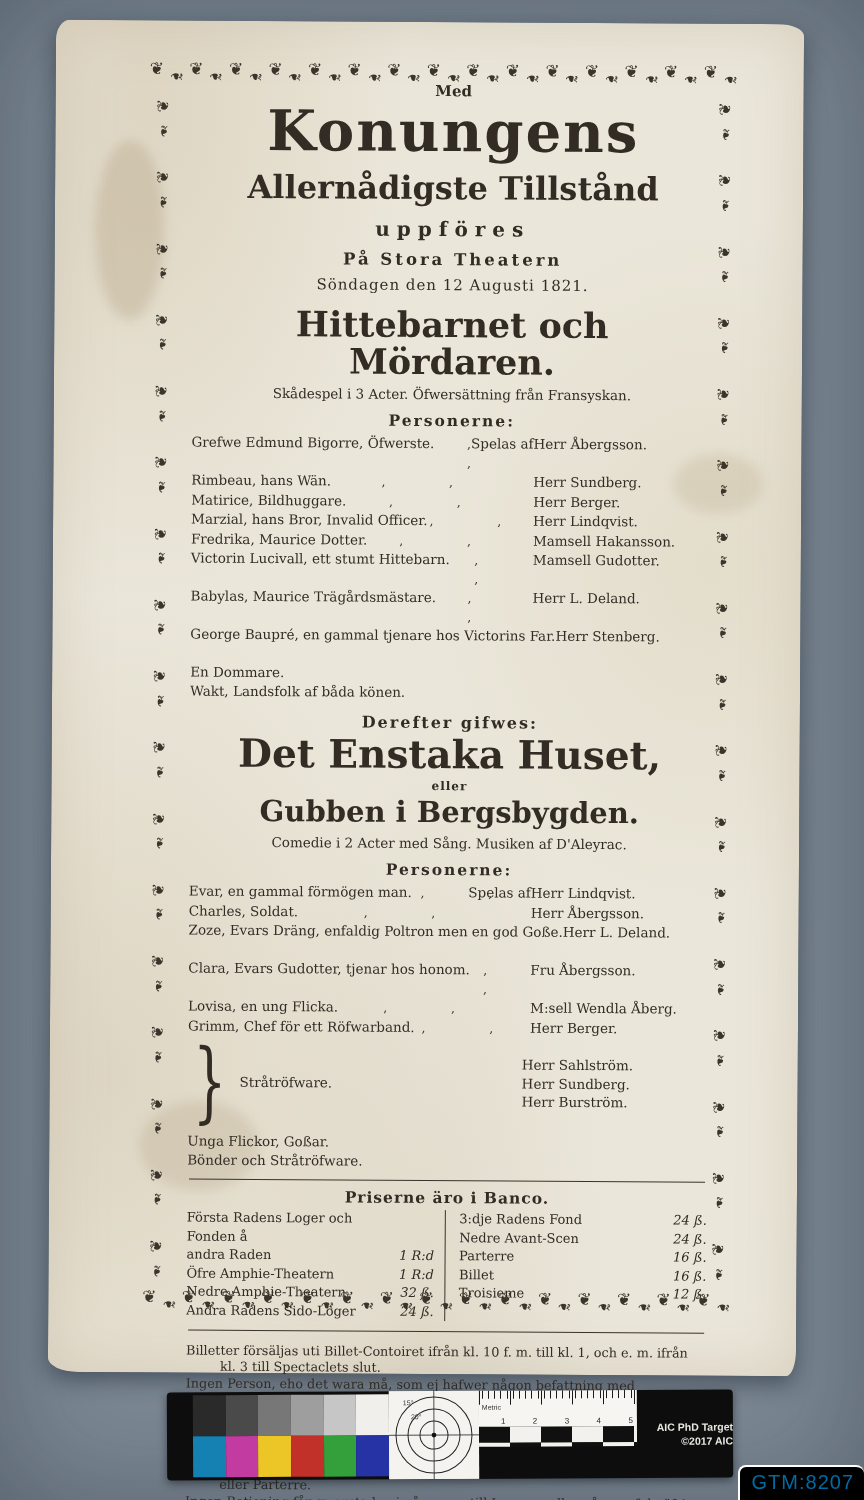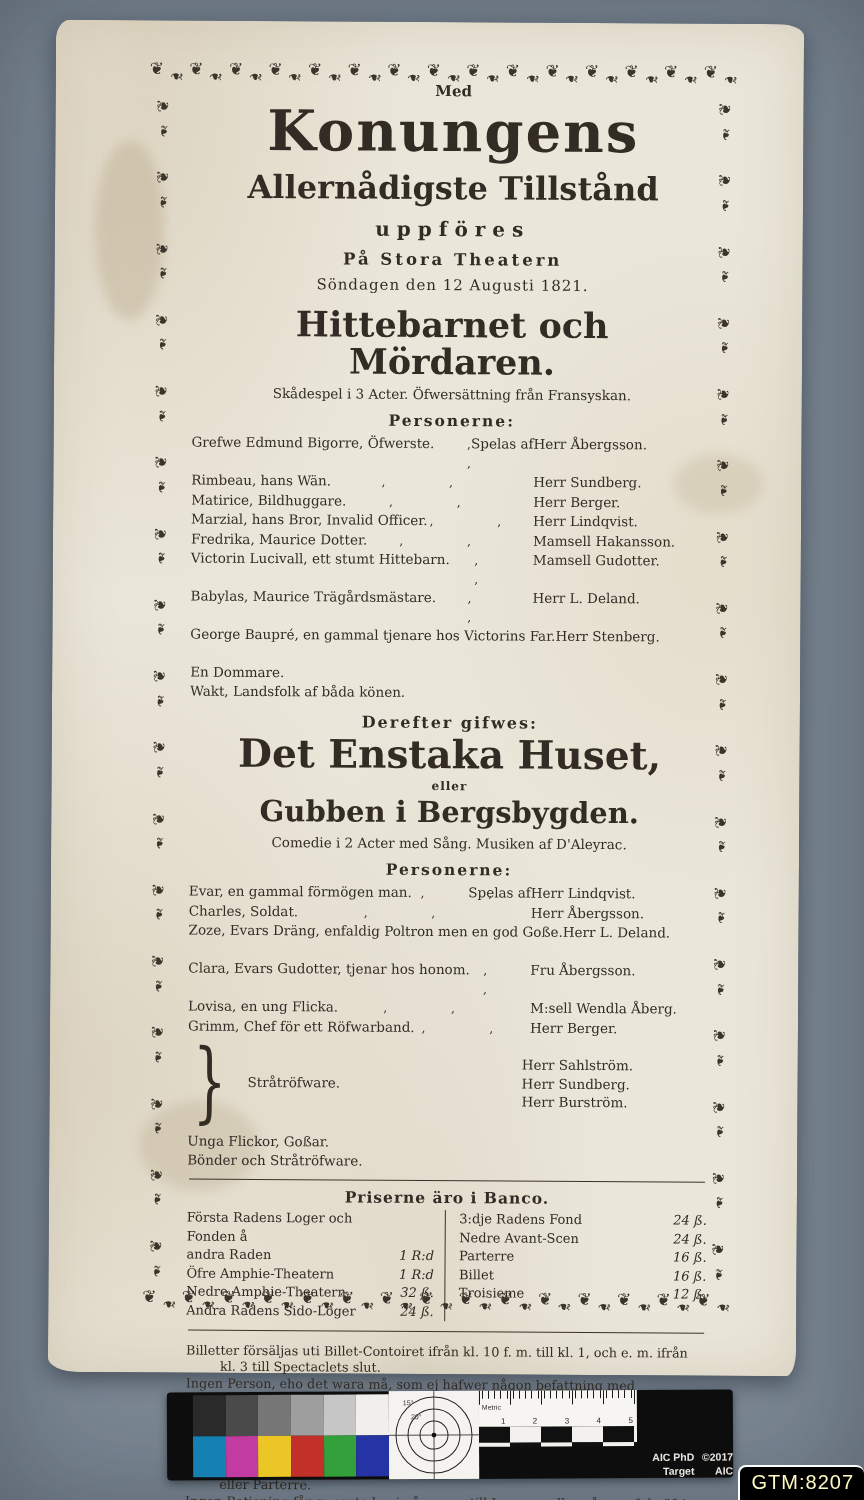--- a/index.html
+++ b/index.html
@@ -63,21 +63,21 @@
 
   .t-derefter{font-size:16px;font-weight:bold;letter-spacing:2px;margin-top:12px;}
   .t-huset{font-size:39px;font-weight:bold;margin-top:2px;line-height:1.05;}
   .t-eller{font-size:12px;font-weight:bold;letter-spacing:1px;margin-top:4px;}
   .t-gubben{font-size:29px;font-weight:bold;margin-top:2px;}
   .t-comedie{font-size:13.5px;margin-top:6px;}
 
   .brace-block{display:flex;align-items:center;text-align:left;font-size:13.5px;line-height:18.5px;margin:0;}
   .brace-names{list-style:none;margin:0;padding:0;flex:0 0 110px;}
   .brace-char{font-size:88px;font-weight:normal;transform:scaleX(.6);line-height:92px;margin-left:-6px;}
-  .brace-label{margin-left:10px;flex:0 0 auto;text-align:right;}
+  .brace-label{margin-left:2px;flex:0 0 auto;text-align:right;}
   .brace-fill{flex:1 1 auto;}
   .brace-actors{list-style:none;margin:8px;padding:0;flex:0 0 178px;}
 
   .hr-thin{border:0;border-top:1.6px solid #3a332b;margin:10px 2px 0 2px;}
 
   .price-title{font-size:15.5px;font-weight:bold;margin-top:7px;letter-spacing:1px;}
   .price-cols{display:flex;text-align:left;font-size:13px;line-height:18.5px;margin-top:3px;}
   .price-col{flex:1 1 50%;}
   .price-col.right{border-left:1.8px solid #3a332b;padding-left:14px;margin-left:10px;}
   .price-row{display:flex;align-items:flex-end;}
@@ -106,28 +106,28 @@
     background:
       repeating-linear-gradient(90deg,#1a1a1a 0 1px,transparent 1px 31px),
       repeating-linear-gradient(90deg,transparent 0 1px,transparent 1px 3px,#1a1a1a 3px 4px,transparent 4px 6.2px);
     background-size:auto 14px, auto 8px;background-repeat:repeat-x;}
   .ruler-label{position:absolute;left:3px;top:13px;font-size:7px;color:#333;}
   .ruler-nums{position:absolute;left:22px;right:4px;bottom:1px;display:flex;justify-content:space-between;
     font-size:8px;color:#222;}
   .checker{height:16px;background:repeating-linear-gradient(90deg,#101010 0 31px,#f2f1ed 31px 62px);}
   .checker2{height:4px;background:repeating-linear-gradient(90deg,#f2f1ed 0 31px,#101010 31px 62px);}
   .t-black-rest{flex:1 1 auto;}
-  .t-text{flex:0 0 96px;display:flex;flex-direction:row;justify-content:center;align-items:flex-end;
+  .t-text{flex:0 0 96px;display:flex;flex-direction:column;justify-content:center;align-items:flex-end;
     padding-right:10px;color:#e8e6e0;font-size:10.5px;font-weight:bold;line-height:14px;text-align:right;}
 
   
   .gtm{
     position:absolute;right:0;bottom:0;background:#000;
     border:2.5px solid #fff;border-radius:8px 8px 0 0;border-right:0;border-bottom:0;
-    color:#fef9c3;font-family:"Liberation Sans",sans-serif;font-size:20px;
+    color:#0369a1;font-family:"Liberation Sans",sans-serif;font-size:20px;
     padding:4px 10px 6px 12px;letter-spacing:1px;
   }
 </style>
 </head>
 <body>
 
 <div class="vignette"></div>
 
 <div class="paper">
   <div class="stain stain1"></div>

